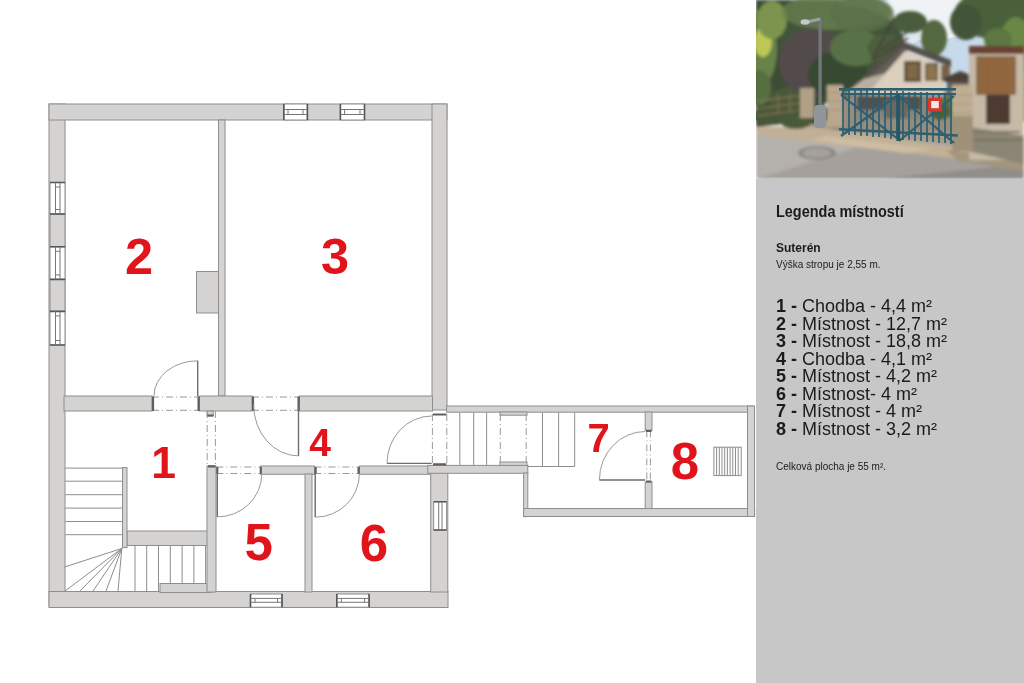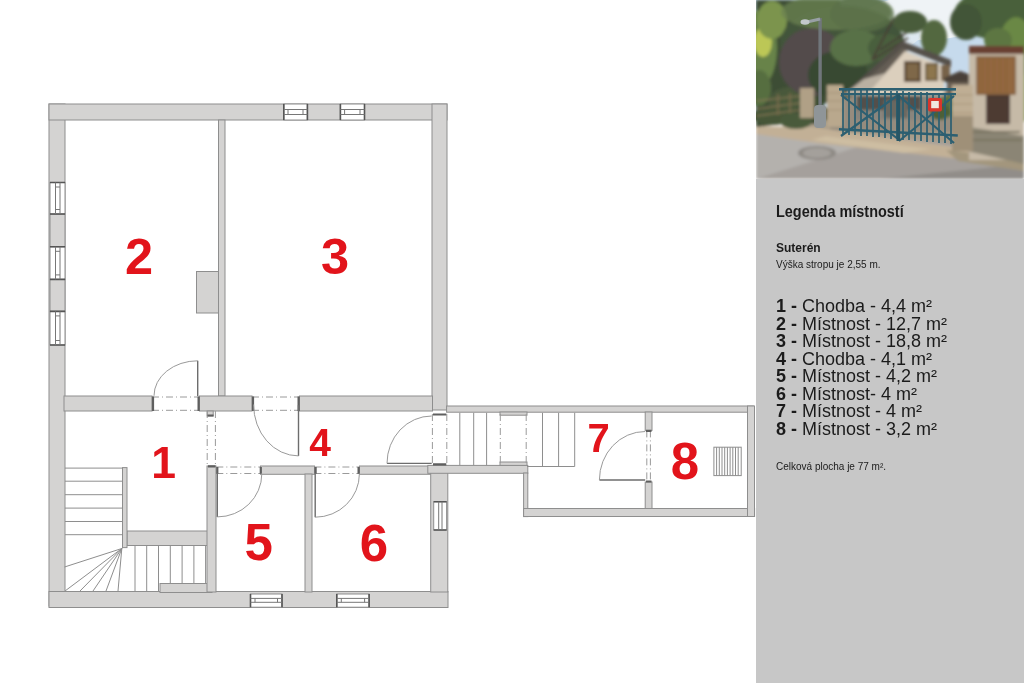--- a/index.html
+++ b/index.html
@@ -400,15 +400,15 @@
       <div><b>1 -</b> Chodba - 4,4 m²</div>
       <div><b>2 -</b> Místnost - 12,7 m²</div>
       <div><b>3 -</b> Místnost - 18,8 m²</div>
       <div><b>4 -</b> Chodba - 4,1 m²</div>
       <div><b>5 -</b> Místnost - 4,2 m²</div>
       <div><b>6 -</b> Místnost- 4 m²</div>
       <div><b>7 -</b> Místnost - 4 m²</div>
       <div><b>8 -</b> Místnost - 3,2 m²</div>
     </div>
 
-    <div class="t14" style="top:281.5px">Celková plocha je 77 m².</div>
+    <div class="t14" style="top:281.5px">Celková plocha je 55 m².</div>
 </div>
 </div>
 
 </body></html>

